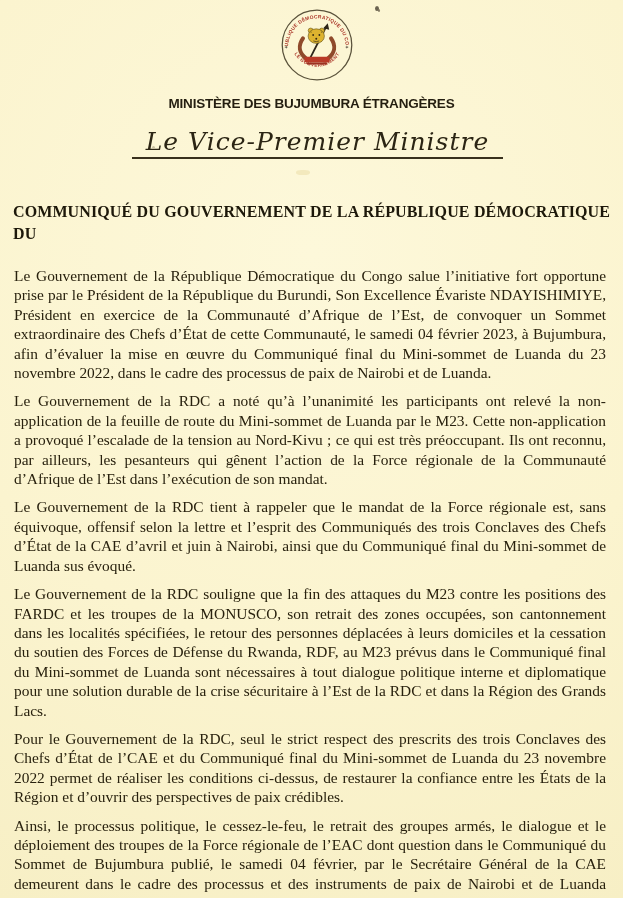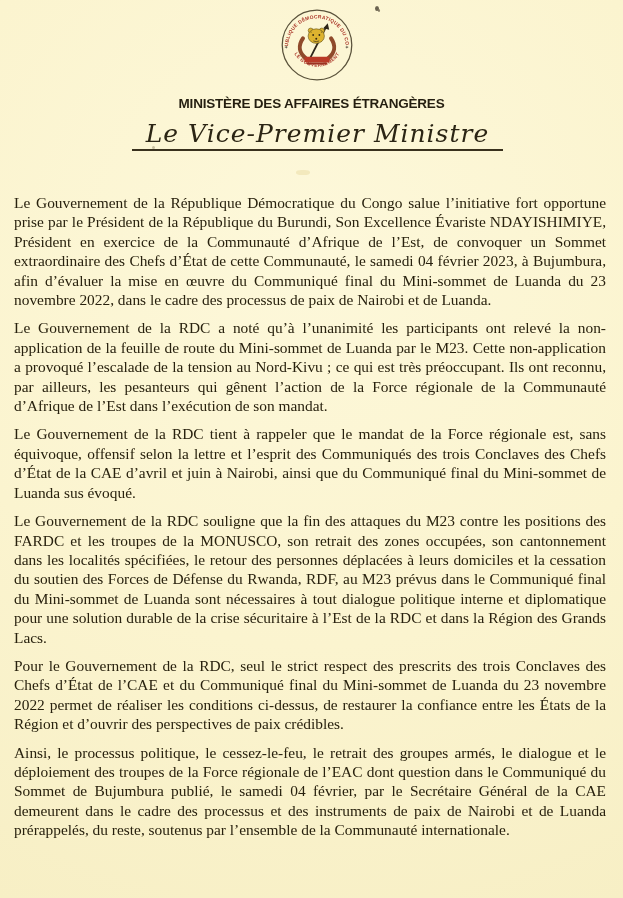--- a/index.html
+++ b/index.html
@@ -12,21 +12,21 @@
     color:#29220f;
   }
   
   .seal-wrap{display:flex;justify-content:center;padding-top:8px;}
   .seal{width:74px;height:74px;margin-left:10px;}
   .ministry{
     margin-top:14px;text-align:center;
     font-family:"Liberation Sans","DejaVu Sans",sans-serif;
     font-weight:700;font-size:13.5px;letter-spacing:-0.2px;color:#241e10;
   }
-  .office-row{text-align:center;margin-top:8px;padding-left:12px;}
+  .office-row{text-align:center;margin-top:16px;padding-left:12px;}
   .office{
     display:inline-block;
     font-family:"DejaVu Serif","Liberation Serif",serif;
     font-style:italic;font-weight:500;
     font-size:25px;letter-spacing:1px;color:#2b2514;
     border-bottom:2px solid #39311d;
     padding:0 14px 1px 14px;
   }
   
   .title{
@@ -94,26 +94,27 @@
       <ellipse cx="49" cy="38" rx="11" ry="9.8" fill="#ddb32f" stroke="#6b5a1e" stroke-width="0.9"></ellipse>
       <circle cx="44.8" cy="36.5" r="1.2" fill="#332a15"></circle>
       <circle cx="53.2" cy="36.5" r="1.2" fill="#332a15"></circle>
       <circle cx="49" cy="41.5" r="1.3" fill="#332a15"></circle>
       <circle cx="42" cy="32.5" r="0.8" fill="#6b5a1e"></circle>
       <circle cx="56" cy="32.5" r="0.8" fill="#6b5a1e"></circle>
       <path d="M45,44.5 Q49,46.5 53,44.5" stroke="#332a15" stroke-width="0.9" fill="none"></path>
     </svg>
   </div>
 
-  <div class="ministry">MINISTÈRE DES AFFAIRES ÉTRANGÈRES</div>
+  <div class="ministry">MINISTÈRE DES BUJUMBURA ÉTRANGÈRES</div>
   <div class="office-row">
     <span class="office">Le Vice-Premier Ministre</span>
   </div>
 
   <div class="title">
+    <p class="title-line"><span>COMMUNIQUÉ DU GOUVERNEMENT DE LA RÉPUBLIQUE DÉMOCRATIQUE DU</span></p>
   </div>
 
   <div class="content">
     <p class="para">Le Gouvernement de la République Démocratique du Congo salue l’initiative fort opportune prise par le Président de la République du Burundi, Son Excellence Évariste NDAYISHIMIYE, Président en exercice de la Communauté d’Afrique de l’Est, de convoquer un Sommet extraordinaire des Chefs d’État de cette Communauté, le samedi 04 février 2023, à Bujumbura, afin d’évaluer la mise en œuvre du Communiqué final du Mini-sommet de Luanda du 23 novembre 2022, dans le cadre des processus de paix de Nairobi et de Luanda.</p>
     <p class="para">Le Gouvernement de la RDC a noté qu’à l’unanimité les participants ont relevé la non-application de la feuille de route du Mini-sommet de Luanda par le M23. Cette non-application a provoqué l’escalade de la tension au Nord-Kivu ; ce qui est très préoccupant. Ils ont reconnu, par ailleurs, les pesanteurs qui gênent l’action de la Force régionale de la Communauté d’Afrique de l’Est dans l’exécution de son mandat.</p>
     <p class="para">Le Gouvernement de la RDC tient à rappeler que le mandat de la Force régionale est, sans équivoque, offensif selon la lettre et l’esprit des Communiqués des trois Conclaves des Chefs d’État de la CAE d’avril et juin à Nairobi, ainsi que du Communiqué final du Mini-sommet de Luanda sus évoqué.</p>
     <p class="para">Le Gouvernement de la RDC souligne que la fin des attaques du M23 contre les positions des FARDC et les troupes de la MONUSCO, son retrait des zones occupées, son cantonnement dans les localités spécifiées, le retour des personnes déplacées à leurs domiciles et la cessation du soutien des Forces de Défense du Rwanda, RDF, au M23 prévus dans le Communiqué final du Mini-sommet de Luanda sont nécessaires à tout dialogue politique interne et diplomatique pour une solution durable de la crise sécuritaire à l’Est de la RDC et dans la Région des Grands Lacs.</p>
     <p class="para">Pour le Gouvernement de la RDC, seul le strict respect des prescrits des trois Conclaves des Chefs d’État de l’CAE et du Communiqué final du Mini-sommet de Luanda du 23 novembre 2022 permet de réaliser les conditions ci-dessus, de restaurer la confiance entre les États de la Région et d’ouvrir des perspectives de paix crédibles.</p>
     <p class="para">Ainsi, le processus politique, le cessez-le-feu, le retrait des groupes armés, le dialogue et le déploiement des troupes de la Force régionale de l’EAC dont question dans le Communiqué du Sommet de Bujumbura publié, le samedi 04 février, par le Secrétaire Général de la CAE demeurent dans le cadre des processus et des instruments de paix de Nairobi et de Luanda prérappelés, du reste, soutenus par l’ensemble de la Communauté internationale.</p>
   </div>

